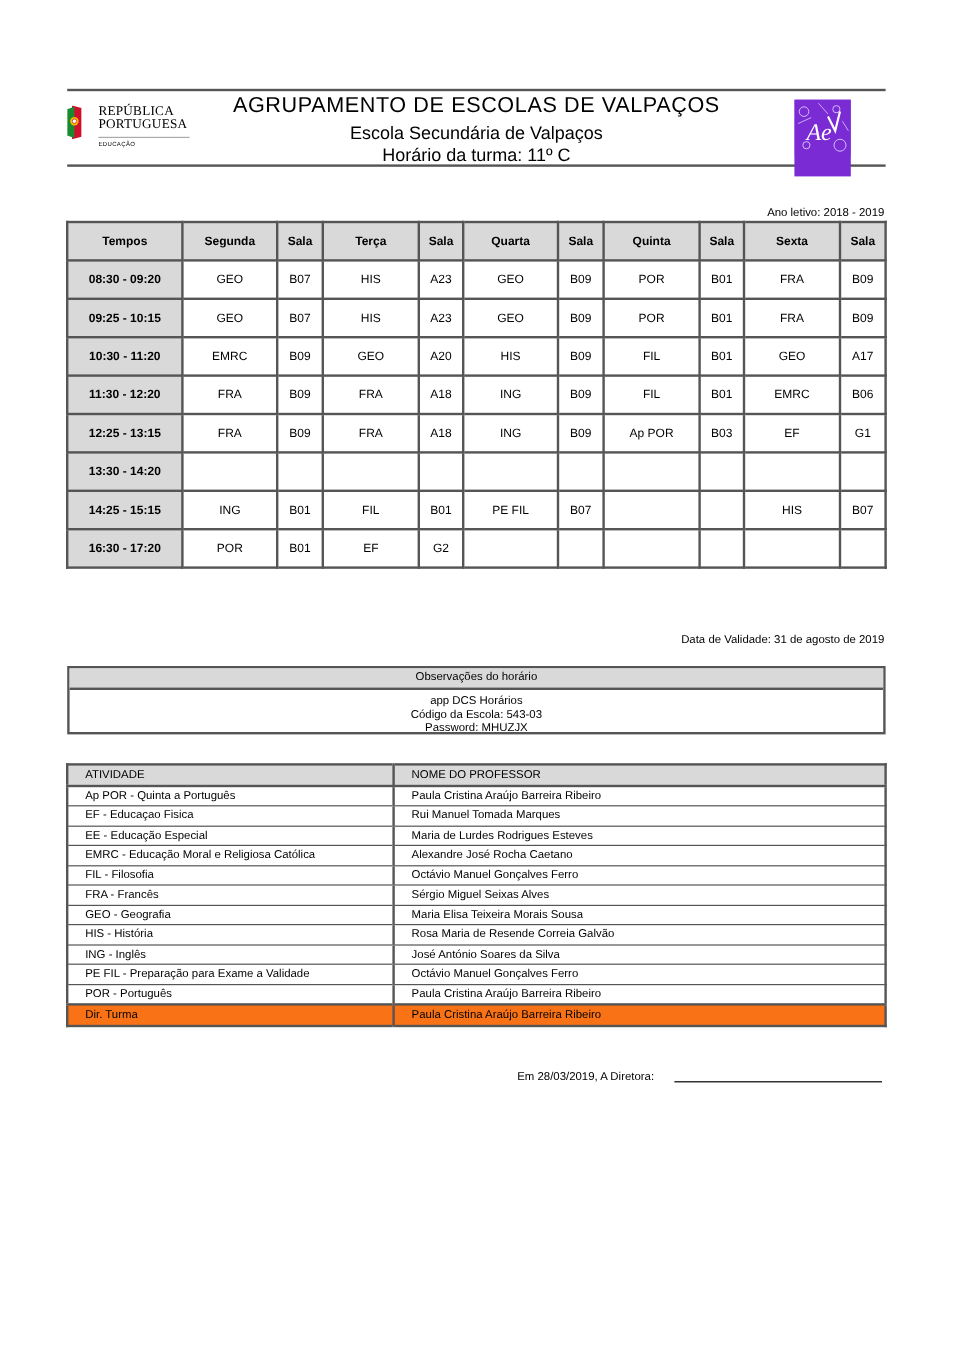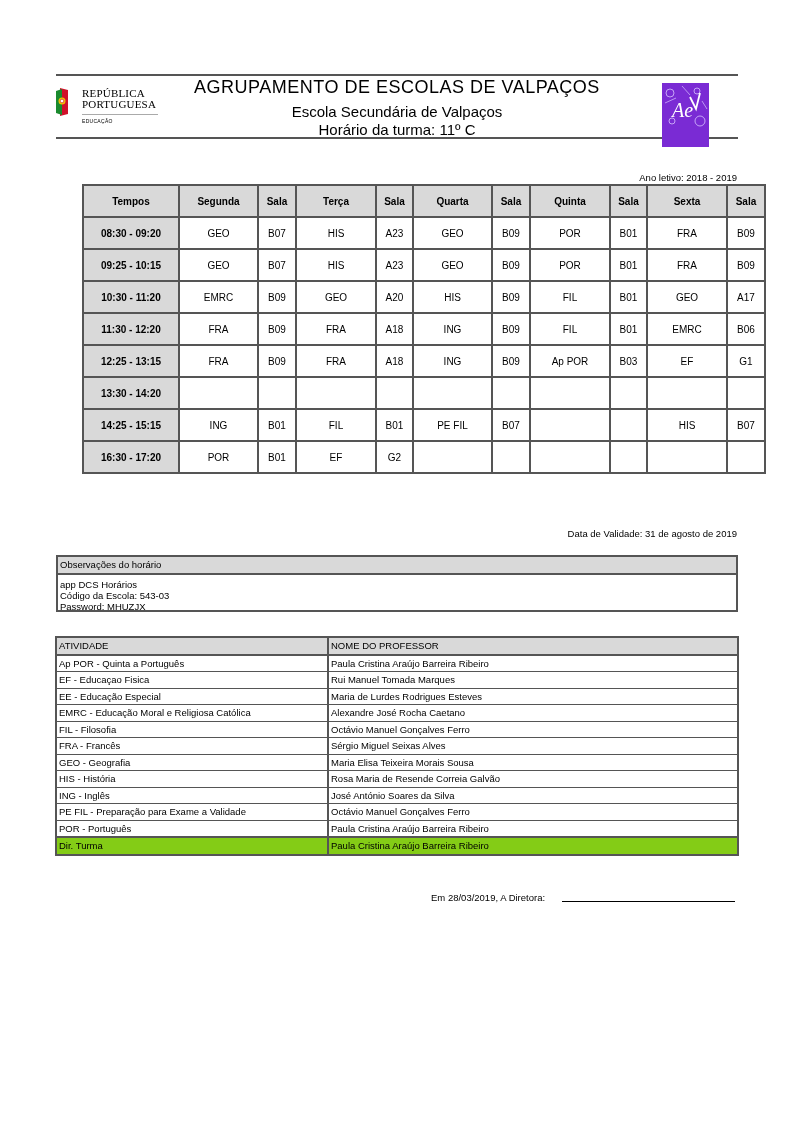--- a/index.html
+++ b/index.html
@@ -10,34 +10,34 @@
   .flag { position:absolute; left:0; top:2px; width:12px; height:28px; }
   .rp-text { position:absolute; left:26px; top:2px; font-family:"Liberation Serif", serif; font-size:11px; line-height:11px; font-weight:normal; letter-spacing:0.2px; }
   .rp-line { position:absolute; left:26px; top:28px; width:76px; height:1px; background:#aaa; }
   .rp-edu { position:absolute; left:26px; top:32px; font-size:5px; letter-spacing:0.3px; }
   .title-main { position:absolute; left:150px; width:494px; top:77px; text-align:center; font-size:18px; letter-spacing:0.5px; }
   .title-sub { position:absolute; left:150px; width:494px; top:103px; text-align:center; font-size:15px; }
   .title-turma { position:absolute; left:150px; width:494px; top:121px; text-align:center; font-size:15px; }
   .logo-ae { position:absolute; left:662px; top:83px; width:47px; height:64px; background:#7a2bd4; overflow:hidden; }
   .ano { position:absolute; right:57px; top:172px; font-size:9.5px; }
   
-  table.sched { position:absolute; left:55px; top:184px; border-collapse:collapse; table-layout:fixed;margin-left:27px; }
+  table.sched { position:absolute; left:55px; top:184px; border-collapse:collapse; table-layout:fixed; }
   table.sched td, table.sched th { border:2px solid #555; height:30px; padding:0; text-align:center; font-size:10px; }
   table.sched th { background:#d9d9d9; font-weight:bold; font-size:10px; height:30px; }
   table.sched td.time { background:#d9d9d9; font-weight:bold; }
   .validade { position:absolute; right:57px; top:528px; font-size:9.5px; }
   
-  .obs { position:absolute; left:56px; top:555px; width:678px; border:2px solid #555; }
+  .obs { position:absolute; left:56px; top:555px; width:678px; border:2px solid #555;text-align:center; }
   .obs-head { background:#d9d9d9; border-bottom:2px solid #555; font-size:9.5px; padding:2px 2px; height:12px; }
   .obs-body { font-size:9.5px; padding:4px 2px 2px; line-height:11px; height:29px; }
   
   table.leg { position:absolute; left:55px; top:636px; border-collapse:collapse; table-layout:fixed; border:2px solid #555; }
-  table.leg td { border:1px solid #555; font-size:9.5px; padding:0 2px; height:15.5px; text-align:left; }
+  table.leg td { border:1px solid #555; font-size:9.5px; padding:0 14px; height:15.5px; text-align:left; }
   table.leg tr.hdr td { background:#d9d9d9; border-bottom:2px solid #555; }
-  table.leg tr.dir td { background:#84cc16; border-top:2px solid #555; }
+  table.leg tr.dir td { background:#f97316; border-top:2px solid #555; }
   table.leg td.c1 { border-right:2px solid #555; }
   .sign { position:absolute; left:431px; top:892px; font-size:9.5px; }
   .sign-line { position:absolute; left:562px; top:901px; width:173px; height:1px; background:#000; }
 </style>
 </head>
 <body>
 
 <div class="hline" style="top:74px;"></div>
 <div class="hline" style="top:137px;"></div>
 

